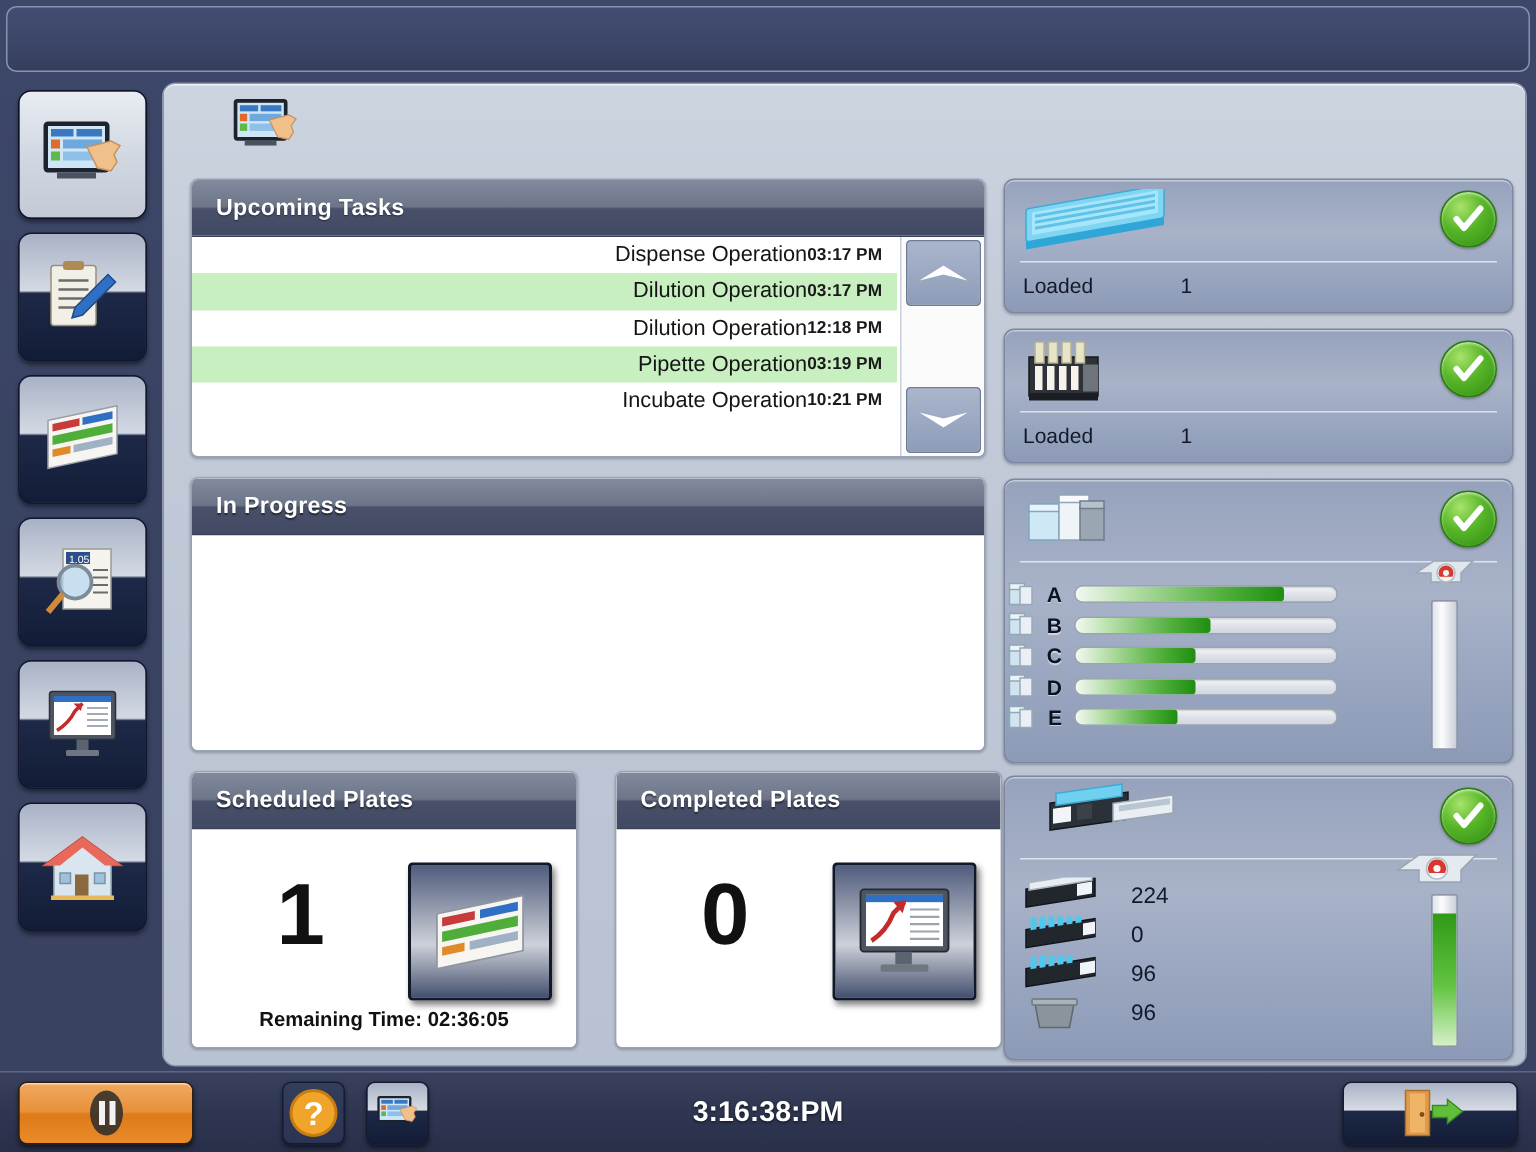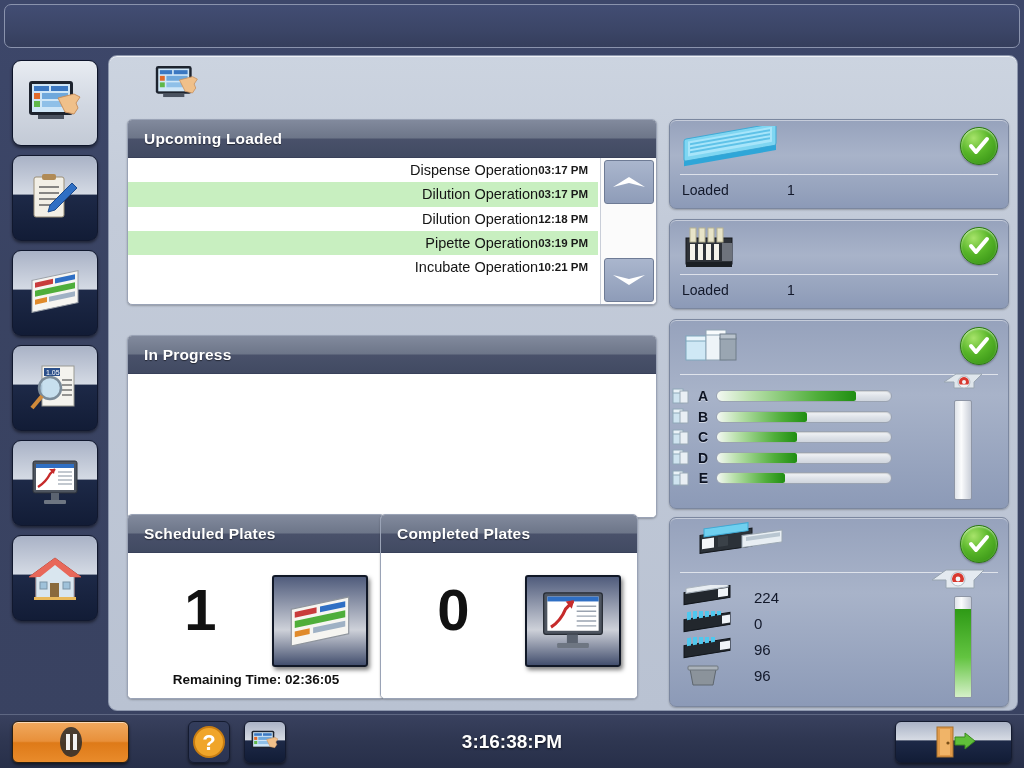--- a/index.html
+++ b/index.html
@@ -102,25 +102,25 @@
   .scroll-btn {
     position: absolute; left: 3px; width: 50px; height: 44px;
     background: linear-gradient(180deg,#aab6cd 0%, #8e9cb8 100%);
     border: 1px solid #6e7b95; border-radius: 3px; cursor: pointer;
     display:flex; align-items:center; justify-content:center;
   }
   .scroll-btn.up { top: 2px; }
   .scroll-btn.down { bottom: 2px; }
 
   
-  #inprogress { left: 18px; top: 279px; width: 530px; height: 183px; }
+  #inprogress { left: 18px; top: 262px; width: 530px; height: 183px; }
 
   
   #scheduled { left: 18px; top: 458px; width: 258px; height: 185px; }
-  #completed { left: 271px; top: 458px; width: 258px; height: 185px; }
+  #completed { left: 301px; top: 458px; width: 258px; height: 185px; }
   .plate-body { position: absolute; top: 38px; left: 0; right: 0; bottom: 0; background:#fff; }
   .plate-count {
     position: absolute; left: 0; top: 28px; width: 145px;
     text-align: center; font-size: 58px; font-weight: bold; color: #111;
     line-height: 1;
   }
   .plate-icon {
     position: absolute; right: 16px; top: 22px; width: 96px; height: 92px;
     background: linear-gradient(180deg,#4c5878 0%, #41four 100%);
     background-image: linear-gradient(180deg,#505c7c 0%, #46527044 60%, #434f6e 100%);
@@ -358,21 +358,21 @@
           <rect x="18" y="17" width="26" height="6" fill="#6fa8dc"></rect>
           <rect x="10" y="25" width="6" height="6" fill="#5fb84a"></rect>
           <rect x="18" y="25" width="26" height="6" fill="#8fc0e8"></rect>
           <rect x="14" y="39" width="26" height="4" fill="#4a5260"></rect>
           <path d="M34 22 l16 -4 6 3 -4 6 2 5 -4 6 -9 -2 z" fill="#f0c08a" stroke="#c89160"></path>
         </svg>
       </div>
     </div>
 
     <div class="panel" id="upcoming">
-      <div class="panel-head">Upcoming Loaded</div>
+      <div class="panel-head">Upcoming Tasks</div>
       <div class="task-list">
           <div class="task-row">
             <span class="task-name">Dispense Operation</span>
             <span class="task-time">03:17 PM</span>
           </div>
           <div class="task-row alt">
             <span class="task-name">Dilution Operation</span>
             <span class="task-time">03:17 PM</span>
           </div>
           <div class="task-row">

